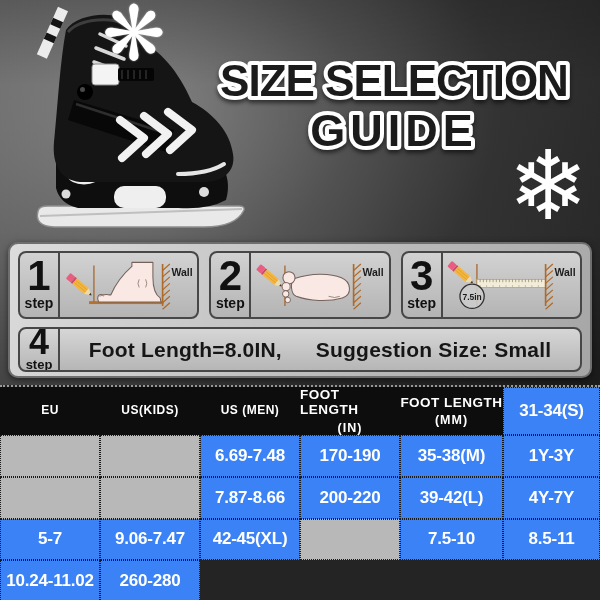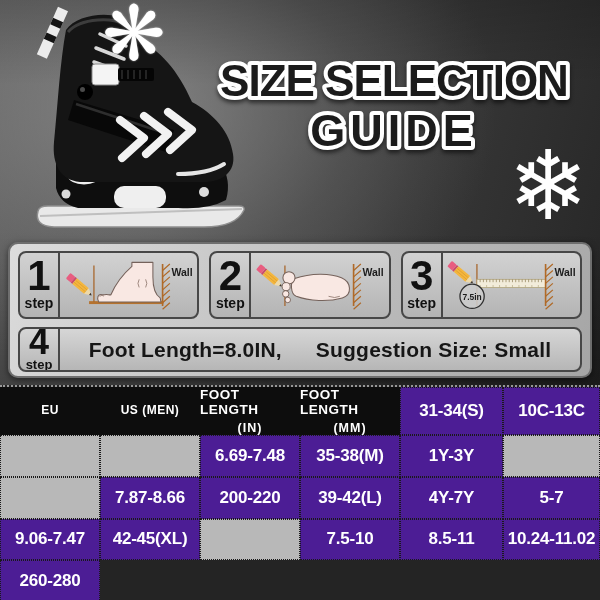--- a/index.html
+++ b/index.html
@@ -82,21 +82,21 @@
     border-top:2px dotted #9a9a9a;
   }
   .th {
     background:#0d0d0d; color:#ffffff; display:flex; flex-direction:column;
     align-items:center; justify-content:center; font-weight:bold;
     font-size:12px; letter-spacing:.5px; line-height:1.15;
   }
   .th .sub { font-size:12.5px; letter-spacing:1px; margin-top:3px; }
   .th.two-line { font-size:13.5px; }
   .td {
-    background:#4c1d95; color:#ffffff; font-weight:bold; font-size:17px;
+    background:#3b82f6; color:#ffffff; font-weight:bold; font-size:17px;
     display:flex; align-items:center; justify-content:center;
     border:1px dotted #1a1a1a; white-space:nowrap; letter-spacing:-.2px;
   }
   .td.blank { background:#b8b8b8; }
 </style>
 </head>
 <body>
 
 <div id="stage">
 
@@ -257,36 +257,39 @@
       </div>
     </div>
   </div>
 
   <div class="size-table">
 
     <div class="th">
         <span>EU</span>
       </div>
     <div class="th">
+        <span>US(KIDS)</span>
+      </div>
+    <div class="th">
         <span>US (MEN)</span>
       </div>
     <div class="th two-line">
       <span>FOOT LENGTH</span>
         <span class="sub">(IN)</span>
     </div>
     <div class="th two-line">
       <span>FOOT LENGTH</span>
         <span class="sub">(MM)</span>
     </div>
 
     <div class="td">31-34(S)</div>
-    <div class="td">10C-13C</div>
     <div class="td blank"></div>
     <div class="td blank"></div>
     <div class="td">6.69-7.48</div>
+    <div class="td">170-190</div>
 
     <div class="td">35-38(M)</div>
     <div class="td">1Y-3Y</div>
     <div class="td blank"></div>
     <div class="td blank"></div>
     <div class="td">7.87-8.66</div>
     <div class="td">200-220</div>
 
     <div class="td">39-42(L)</div>
     <div class="td">4Y-7Y</div>

